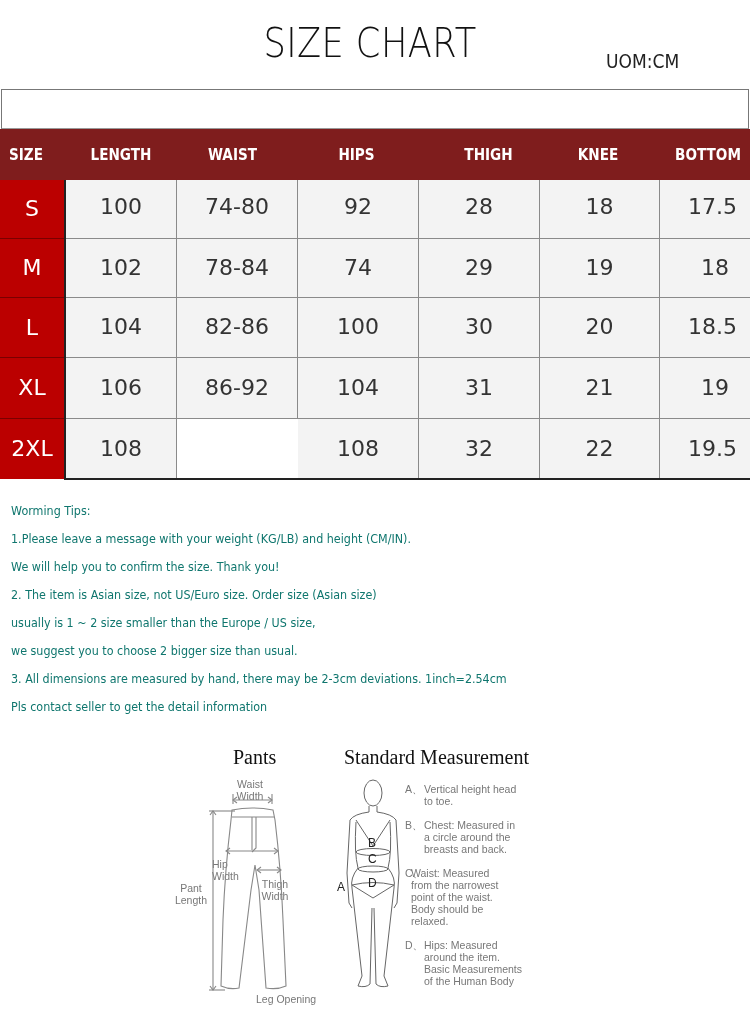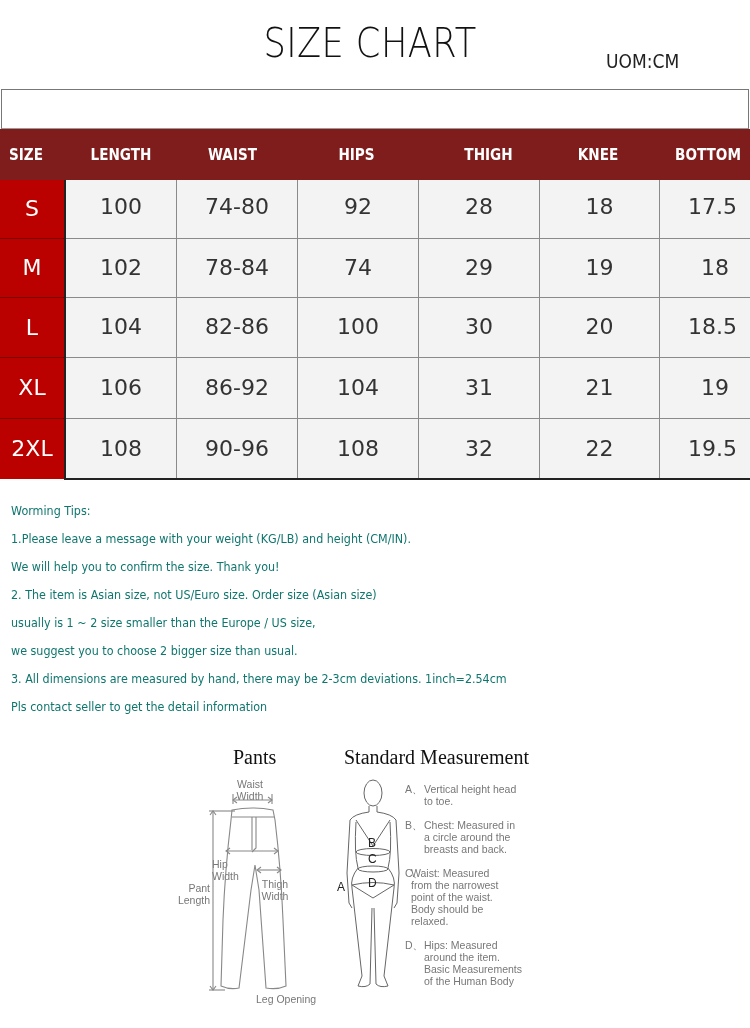--- a/index.html
+++ b/index.html
@@ -69,21 +69,20 @@
   <div class="size-cell" style="top:178px;height:60px;line-height:60px;">XL</div>
   <div class="cell" style="left:66px;top:178px;width:111px;height:61px;line-height:59px;">106</div>
   <div class="cell" style="left:177px;top:178px;width:121px;height:61px;line-height:59px;">86-92</div>
   <div class="cell" style="left:298px;top:178px;width:121px;height:61px;line-height:59px;">104</div>
   <div class="cell" style="left:419px;top:178px;width:121px;height:61px;line-height:59px;">31</div>
   <div class="cell" style="left:540px;top:178px;width:120px;height:61px;line-height:59px;">21</div>
   <div class="cell" style="left:660px;top:178px;width:90px;height:61px;line-height:59px;border-right:none;text-align:right;padding-right:21px;">19</div>
 
   <div class="size-cell" style="top:239px;height:60px;line-height:60px;border-bottom:none;">2XL</div>
   <div class="cell" style="left:66px;top:239px;width:111px;height:60px;line-height:60px;border-bottom:none;">108</div>
-  <div class="cell" style="left:177px;top:239px;width:121px;height:60px;line-height:60px;border-bottom:none;">90-96</div>
   <div class="cell" style="left:298px;top:239px;width:121px;height:60px;line-height:60px;border-bottom:none;">108</div>
   <div class="cell" style="left:419px;top:239px;width:121px;height:60px;line-height:60px;border-bottom:none;">32</div>
   <div class="cell" style="left:540px;top:239px;width:120px;height:60px;line-height:60px;border-bottom:none;">22</div>
   <div class="cell" style="left:660px;top:239px;width:90px;height:60px;line-height:60px;border-right:none;border-bottom:none;text-align:right;padding-right:13px;">19.5</div>
   <div class="size-sep"></div>
 </div>
 <div class="bottom-line"></div>
 
 <div class="tips">
   <div>Worming Tips:</div>
@@ -105,21 +104,21 @@
     <div>Width</div>
   </div>
   <div class="lbl" style="left:212px;top:118px;width:30px;text-align:left;">
     <div>Hip</div>
     <div>Width</div>
   </div>
   <div class="lbl" style="left:258px;top:138px;width:34px;">
     <div>Thigh</div>
     <div>Width</div>
   </div>
-  <div class="lbl" style="left:172px;top:142px;width:38px;text-align:right;">
+  <div class="lbl" style="left:172px;top:142px;width:38px;text-align:center;">
     <div>Pant</div>
     <div>Length</div>
   </div>
   <div class="lbl" style="left:256px;top:253px;width:70px;text-align:left;">Leg Opening</div>
 
   <svg style="position:absolute;left:195px;top:50px;" width="110" height="215" viewBox="0 0 110 215">
     <g fill="none" stroke="#888" stroke-width="1.1">
 
       <line x1="38" y1="10" x2="77" y2="10"></line>
       <path d="M42 7 L38 10 L42 13 M73 7 L77 10 L73 13"></path>

